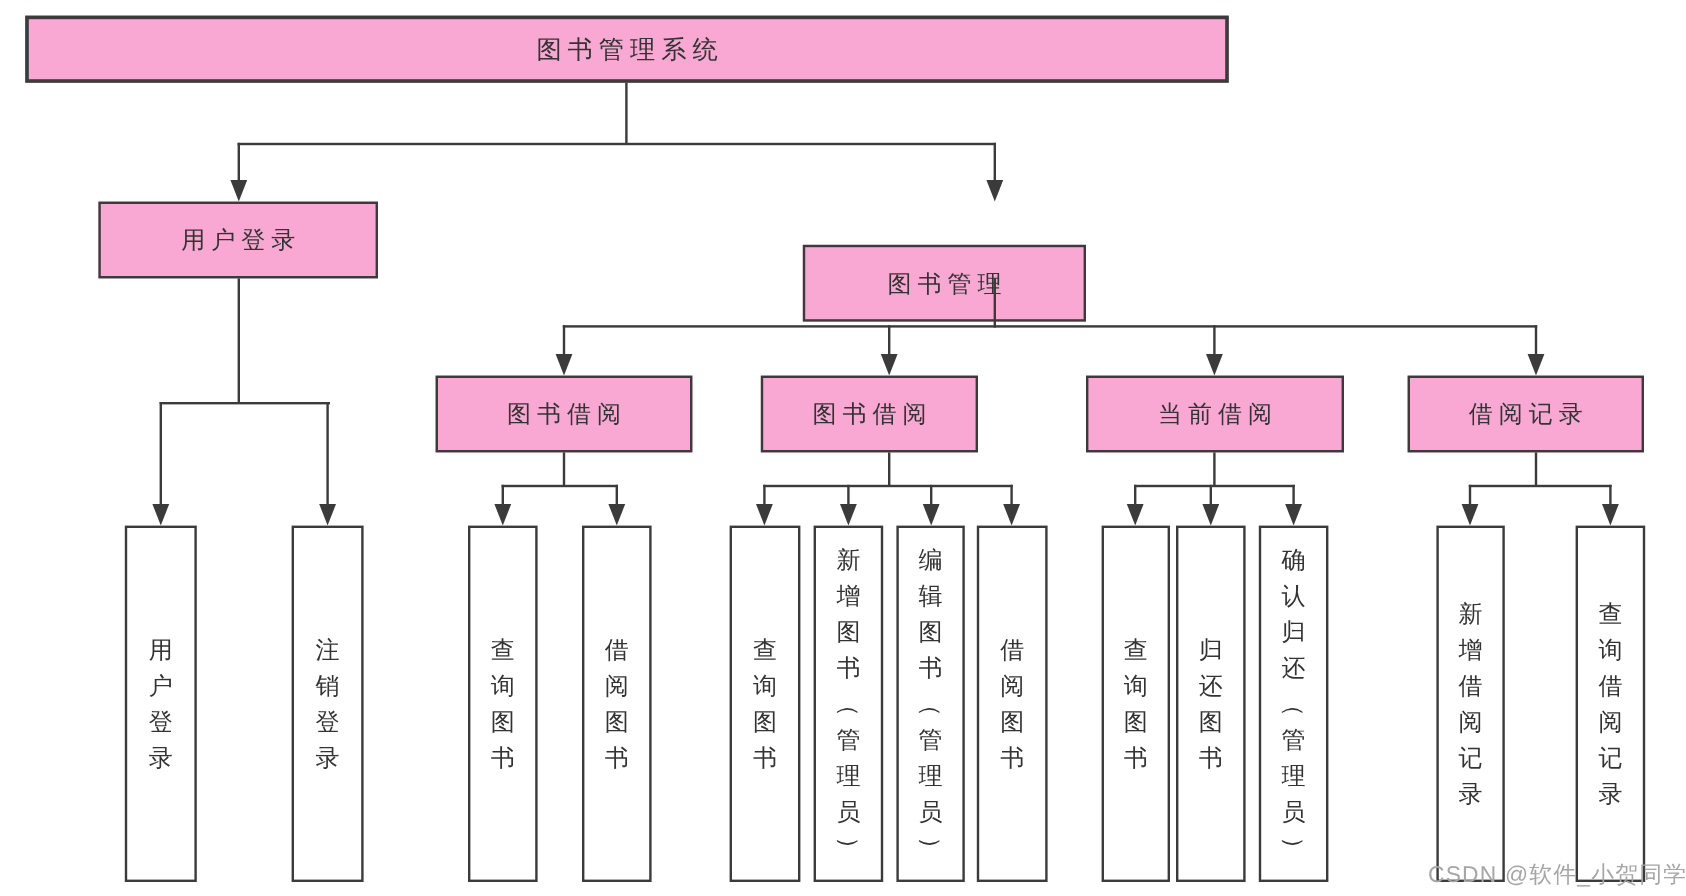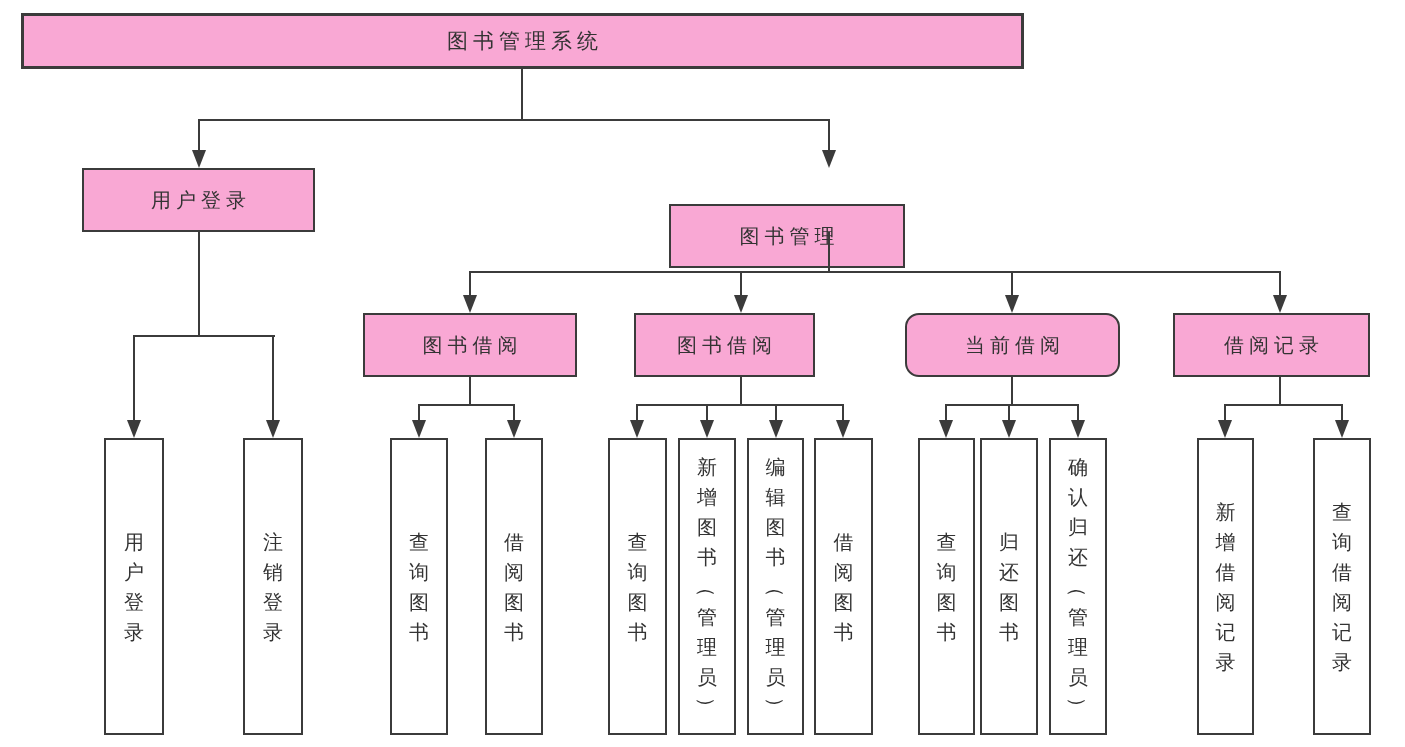--- a/index.html
+++ b/index.html
@@ -64,21 +64,21 @@
   <div class="ahead" style="left:463px;top:295px;"></div>
   <div class="vline" style="left:740px;top:271px;height:26px;"></div>
   <div class="ahead" style="left:734px;top:295px;"></div>
   <div class="vline" style="left:1011px;top:271px;height:26px;"></div>
   <div class="ahead" style="left:1005px;top:295px;"></div>
   <div class="vline" style="left:1279px;top:271px;height:26px;"></div>
   <div class="ahead" style="left:1273px;top:295px;"></div>
 
   <div class="node" style="left:363px;top:313px;width:214px;height:64px;">图书借阅</div>
   <div class="node" style="left:634px;top:313px;width:181px;height:64px;">图书借阅</div>
-  <div class="node" style="left:905px;top:313px;width:215px;height:64px;border-radius:14px;">当前借阅</div>
+  <div class="node" style="left:905px;top:313px;width:215px;height:64px;">当前借阅</div>
   <div class="node" style="left:1173px;top:313px;width:197px;height:64px;">借阅记录</div>
 
   <div class="vline" style="left:469px;top:377px;height:28px;"></div>
   <div class="hline" style="left:418px;top:404px;width:97px;"></div>
   <div class="vline" style="left:418px;top:404px;height:18px;"></div>
   <div class="ahead" style="left:412px;top:420px;"></div>
   <div class="vline" style="left:513px;top:404px;height:18px;"></div>
   <div class="ahead" style="left:507px;top:420px;"></div>
 
   <div class="vline" style="left:740px;top:377px;height:28px;"></div>
@@ -203,14 +203,15 @@
     </div>
   <div class="leaf" style="left:1313px;top:438px;width:58px;height:297px;">
       <span class="vchar">查</span>
       <span class="vchar">询</span>
       <span class="vchar">借</span>
       <span class="vchar">阅</span>
       <span class="vchar">记</span>
       <span class="vchar">录</span>
     </div>
 
+  <div class="watermark" style="left:1190px;top:716px;">CSDN @软件_小贺同学</div>
 
 </div>
 
 </body></html>

